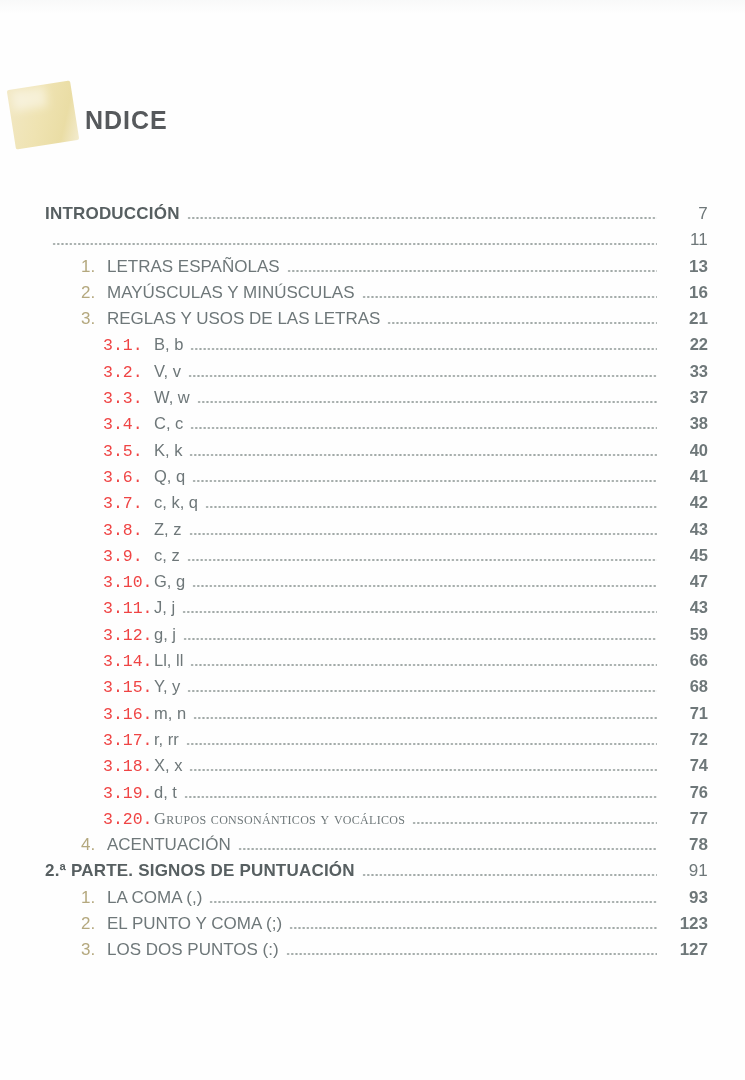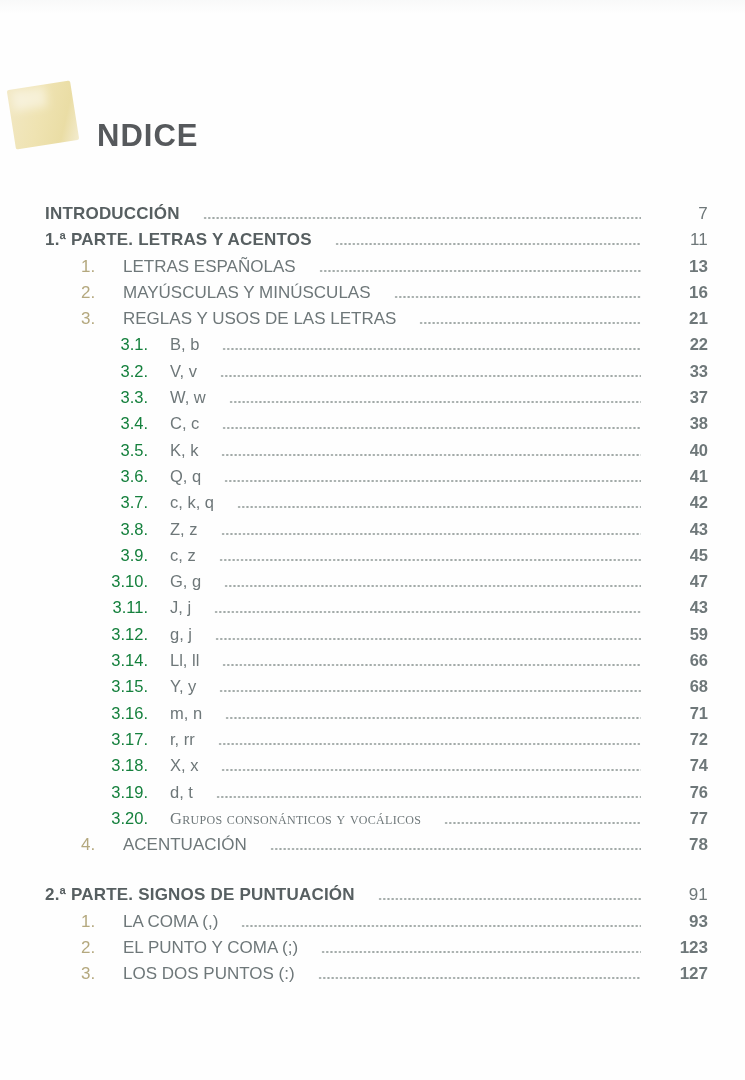--- a/index.html
+++ b/index.html
@@ -38,62 +38,62 @@
     position: absolute;
     left: 4px; top: 2px;
     width: 34px; height: 20px;
     background: rgba(255,255,255,0.45);
     filter: blur(4px);
   }
   .page-title {
     position: absolute;
     left: 81px;
     top: 104px;
-    margin: 16px;
-    font-size: 31px;
+    margin: 4px;
+    font-size: 25px;
     font-weight: bold;
     letter-spacing: 1px;
     color: #56595c;
     line-height: 1;
   }
   .toc {
     position: absolute;
     left: 45px;
     top: 204px;
     width: 663px; 
   }
   .row {
     display: flex;
     align-items: baseline;
     height: 26.3px;
     font-size: 17px;
     color: #6e7779;
     white-space: nowrap;
-    gap: 16px;
-  }
-  .row.spaced { margin-top: 24px; }
+  }
+  .row.spaced { margin-top: 0; }
   .row.part {
     font-weight: bold;
     color: #575f61;
     letter-spacing: 0.2px;
   }
   .row.l1 { padding-left: 36px; }
   .row.l2 { padding-left: 58px; font-size: 16.5px; }
   .num {
     flex: none;
     margin-right: 6px;
   }
   .row.l1 .num {
     width: 20px;
     color: #b4a87e; 
   }
   .row.l2 .num {
     width: 45px;
-    text-align: right;
-    color: #15803d;
+    text-align: left;
+    color: #ef4444;
+    font-family: Liberation Mono, monospace;
   }
   .label { flex: none; }
   .label.smallcaps { font-variant: small-caps; letter-spacing: 0.3px; font-family: Liberation Serif, serif; }
   .leader {
     flex: 1 1 auto;
     min-width: 22px;
     height: 2px;
     margin: 0 7px 0 7px;
     align-self: baseline;
     background-image: radial-gradient(circle, #a0a8a6 0.9px, rgba(0,0,0,0) 1.2px);
@@ -117,21 +117,20 @@
   <div class="scan-top"></div>
   <div class="deco-tab"></div>
   <h1 class="page-title">NDICE</h1>
   <div class="toc">
       <div class="row part">
         <span class="label">INTRODUCCIÓN</span>
         <span class="leader"></span>
         <span class="pagenum">7</span>
       </div>
       <div class="row part">
-        <span class="label">1.ª PARTE. LETRAS Y ACENTOS</span>
         <span class="leader"></span>
         <span class="pagenum">11</span>
       </div>
       <div class="row l1">
         <span class="num">1.</span>
         <span class="label">LETRAS ESPAÑOLAS</span>
         <span class="leader"></span>
         <span class="pagenum">13</span>
       </div>
       <div class="row l1">

